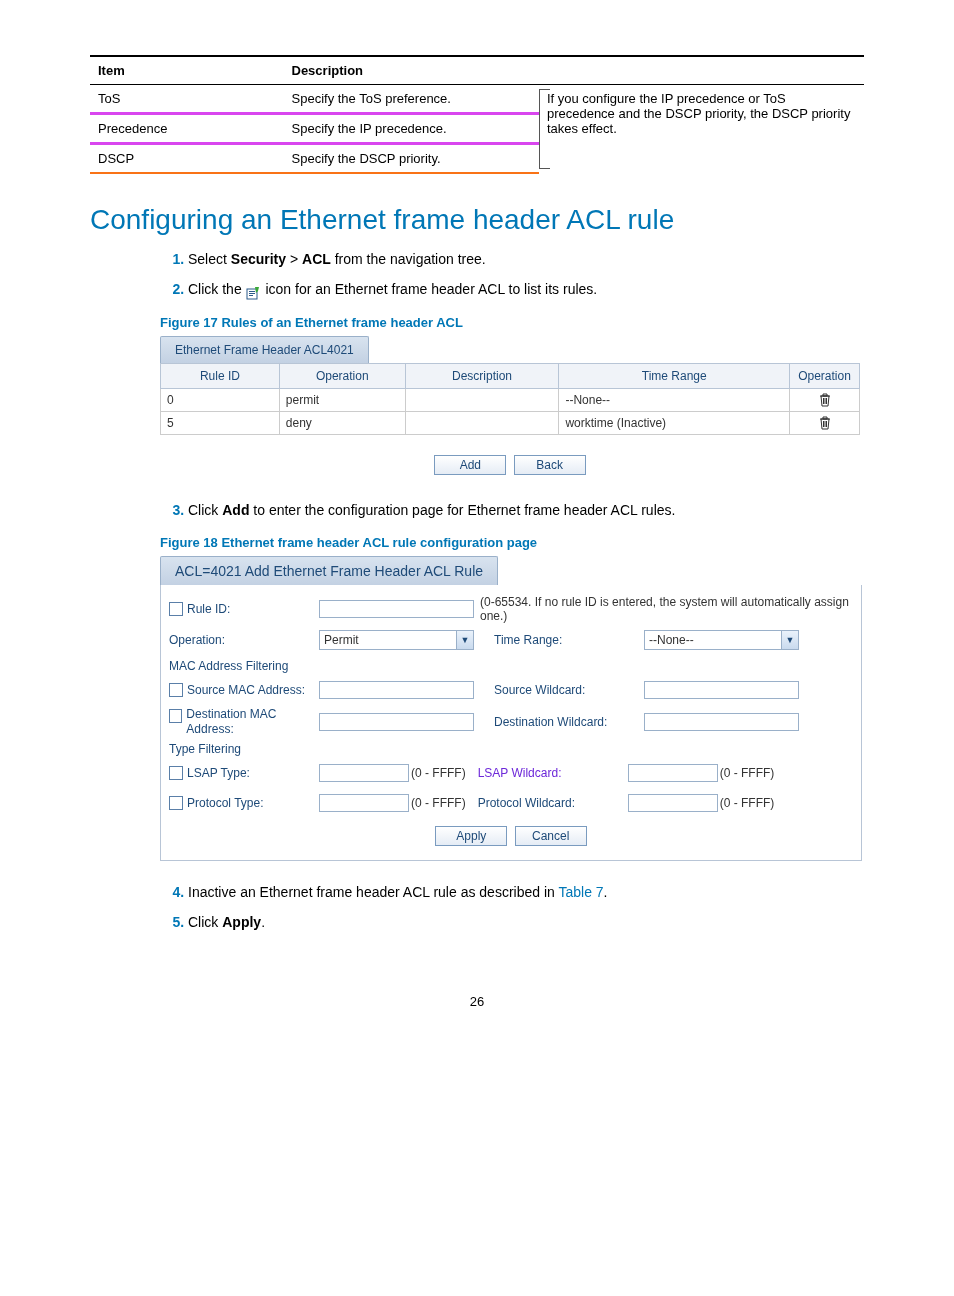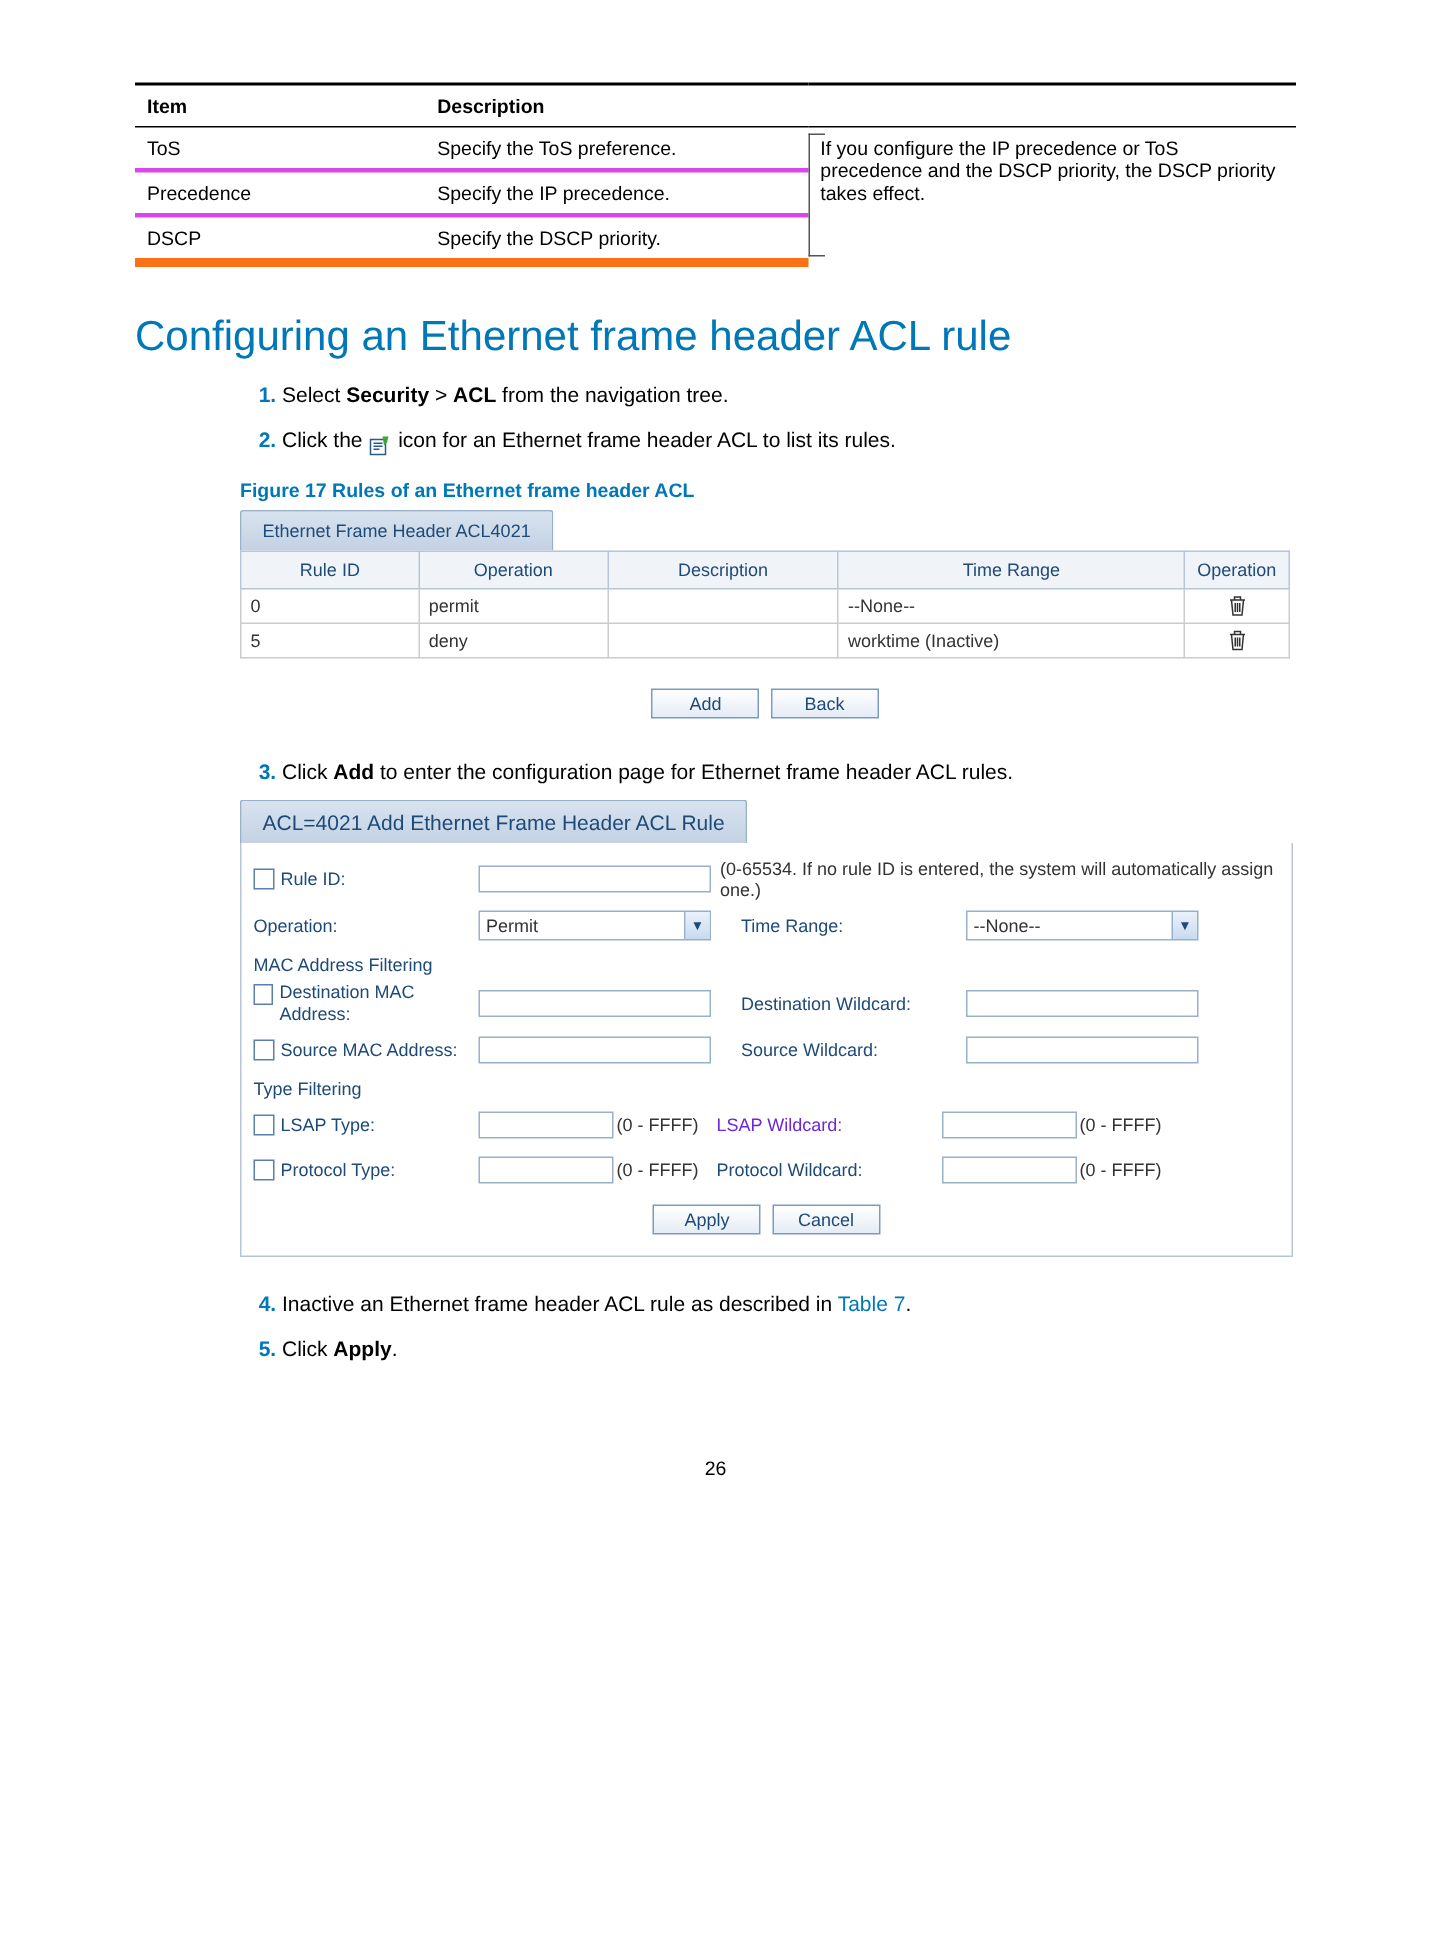--- a/index.html
+++ b/index.html
@@ -27,21 +27,21 @@
     font-weight: bold;
     border-top: 2px solid #000;
     border-bottom: 1px solid #000;
     padding: 6px 8px;
   }
   table.desc td {
     border-bottom: 3px solid #d946ef;
     padding: 6px 8px;
     vertical-align: top;
   }
-  table.desc tr.last td { border-bottom: 6px solid #f97316; margin-left: 44px; }
+  table.desc tr.last td { border-bottom: 2px solid #f97316; margin-left: 44px; }
   td.note-cell {
     border-bottom: none !important;
     vertical-align: middle;
     font-size: 13px;
     padding-left: 12px;
     position: relative;
   }
   td.note-cell .bracket {
     position: absolute;
     left: 0;
@@ -326,20 +326,21 @@
       <span class="winbtn">Back</span>
     </div>
   </div>
 
   <ol class="steps" start="3" style="margin-top:24px;">
     <li>
       <span>Click </span><span class="bold">Add</span><span> to enter the configuration page for Ethernet frame header ACL rules.</span>
     </li>
   </ol>
 
+  <div class="caption">Figure 18 Ethernet frame header ACL rule configuration page</div>
 
   <div style="margin-left:70px; width:700px;">
     <div class="tab" style="display:inline-block;">ACL=4021 Add Ethernet Frame Header ACL Rule</div>
   </div>
   <div class="ui-panel2">
     <div class="panel2-body">
 
       <div class="frow">
         <div class="flabel">
           <span class="check"></span>
@@ -361,38 +362,38 @@
         <div style="width:150px; color:#1e4a78;">Time Range:</div>
         <div class="fselect" style="width:155px;">
           <span>--None--</span>
           <span class="chev">▼</span>
         </div>
       </div>
 
       <div class="sec-hdr">MAC Address Filtering</div>
 
       <div class="frow">
+        <div class="flabel">
+          <span class="check"></span>
+          <span>Source MAC Address:</span>
+        </div>
+        <div class="finput" style="width:155px;"></div>
+        <div style="width:20px;"></div>
+        <div style="width:150px; color:#1e4a78;">Source Wildcard:</div>
+        <div class="finput" style="width:155px;"></div>
+      </div>
+
+      <div class="frow">
         <div class="flabel" style="align-items:flex-start;">
           <span class="check" style="margin-top:2px;"></span>
           <span style="line-height:1.2;">Destination MAC Address:</span>
         </div>
         <div class="finput" style="width:155px;"></div>
         <div style="width:20px;"></div>
         <div style="width:150px; color:#1e4a78;">Destination Wildcard:</div>
-        <div class="finput" style="width:155px;"></div>
-      </div>
-
-      <div class="frow">
-        <div class="flabel">
-          <span class="check"></span>
-          <span>Source MAC Address:</span>
-        </div>
-        <div class="finput" style="width:155px;"></div>
-        <div style="width:20px;"></div>
-        <div style="width:150px; color:#1e4a78;">Source Wildcard:</div>
         <div class="finput" style="width:155px;"></div>
       </div>
 
       <div class="sec-hdr">Type Filtering</div>
 
       <div class="frow">
         <div class="flabel">
           <span class="check"></span>
           <span>LSAP Type:</span>
         </div>

